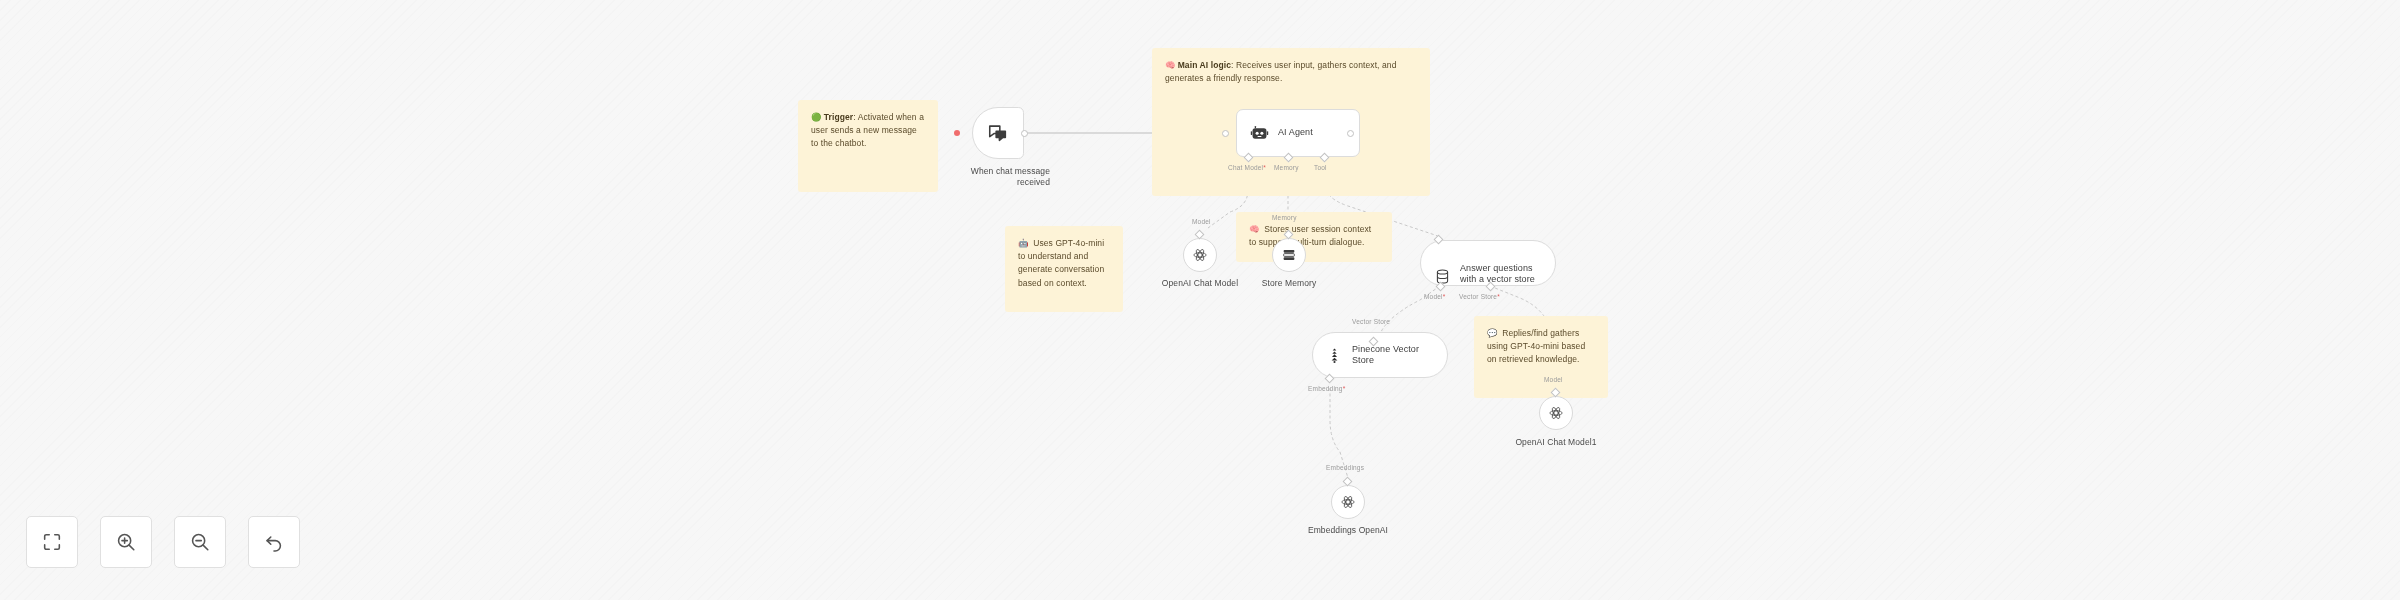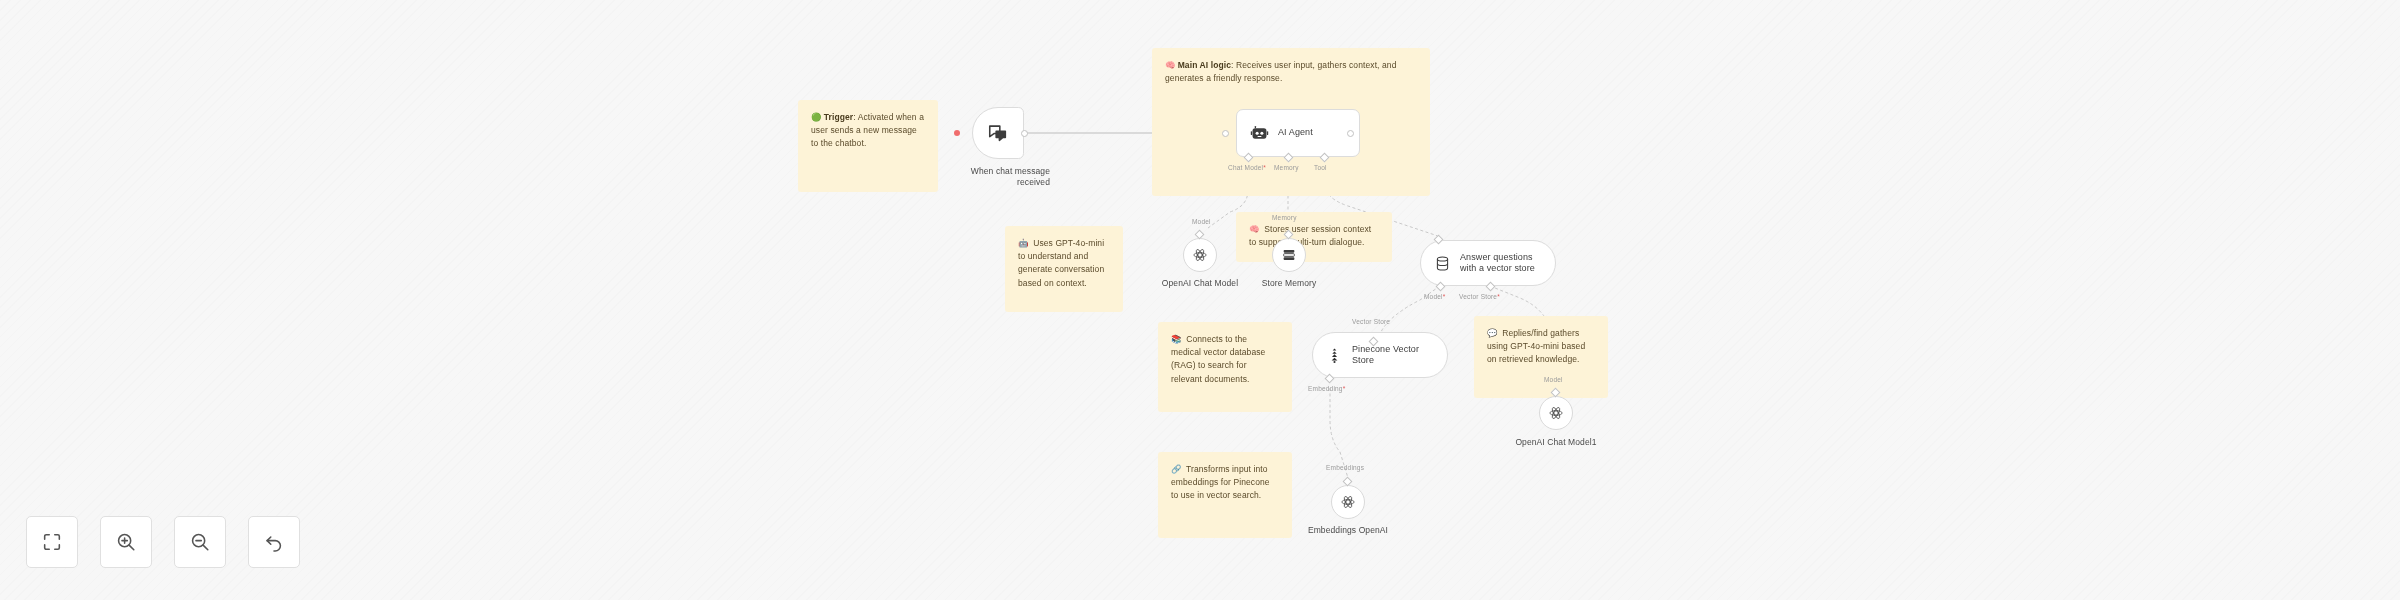--- a/index.html
+++ b/index.html
@@ -208,34 +208,26 @@
   <div class="sticky" style="left:1005px; top:226px; width:118px; height:86px;">
     <span class="emoji">🤖</span>
     <span>Uses GPT-4o-mini to understand and generate conversation based on context.</span>
   </div>
 
   <div class="sticky" style="left:1236px; top:212px; width:156px; height:50px;">
     <span class="emoji">🧠</span>
     <span>Stores user session context to support multi-turn dialogue.</span>
   </div>
 
-  <div class="sticky" style="left:1158px; top:322px; width:134px; height:90px;">
-    <span class="emoji">📚</span>
-    <span>Connects to the medical vector database (RAG) to search for relevant documents.</span>
-  </div>
 
   <div class="sticky" style="left:1474px; top:316px; width:134px; height:82px;">
     <span class="emoji">💬</span>
     <span>Replies/find gathers using GPT-4o-mini based on retrieved knowledge.</span>
   </div>
 
-  <div class="sticky" style="left:1158px; top:452px; width:134px; height:86px;">
-    <span class="emoji">🔗</span>
-    <span>Transforms input into embeddings for Pinecone to use in vector search.</span>
-  </div>
 
   <div class="start-dot" style="left:954px; top:130px;"></div>
 
   <div class="node trigger" style="left:972px; top:107px;">
     <span class="node-icon">
       <svg width="22" height="22" viewBox="0 0 24 24" fill="none" stroke="#3d3d3d" stroke-width="1.7" stroke-linecap="round" stroke-linejoin="round">
         <path d="M3 4.5h11v8H8l-5 3.5V4.5z"></path>
         <path d="M10 10h10v7h-3l-3.5 3v-3H10v-7z" fill="#3d3d3d" stroke="#3d3d3d"></path>
       </svg>
     </span>
@@ -298,21 +290,21 @@
     <span class="node-icon">
       <svg width="16" height="16" viewBox="0 0 24 24" fill="#3d3d3d">
         <rect x="4" y="4.5" width="16" height="4" rx="1.2"></rect>
         <rect x="4" y="10" width="16" height="4" rx="1.2" fill="#ffffff" stroke="#3d3d3d" stroke-width="1.4"></rect>
         <rect x="4" y="15.5" width="16" height="4" rx="1.2"></rect>
       </svg>
     </span>
   </div>
   <div class="caption" style="left:1239px; top:278px; width:100px;">Store Memory</div>
 
-  <div class="node pill" style="left:1420px; top:240px; width:136px;">
+  <div class="node pill" style="left:1420px; top:240px; width:136px;align-items:flex-end;">
     <span class="node-icon">
       <svg width="17" height="17" viewBox="0 0 24 24" fill="none" stroke="#3d3d3d" stroke-width="1.5">
         <ellipse cx="12" cy="5.6" rx="7.2" ry="2.9"></ellipse>
         <path d="M4.8 5.6v12.8c0 1.6 3.2 2.9 7.2 2.9s7.2-1.3 7.2-2.9V5.6"></path>
         <path d="M4.8 12c0 1.6 3.2 2.9 7.2 2.9s7.2-1.3 7.2-2.9"></path>
       </svg>
     </span>
     <span class="node-title" style="white-space:pre-line;">Answer questions
 with a vector store</span>
   </div>

